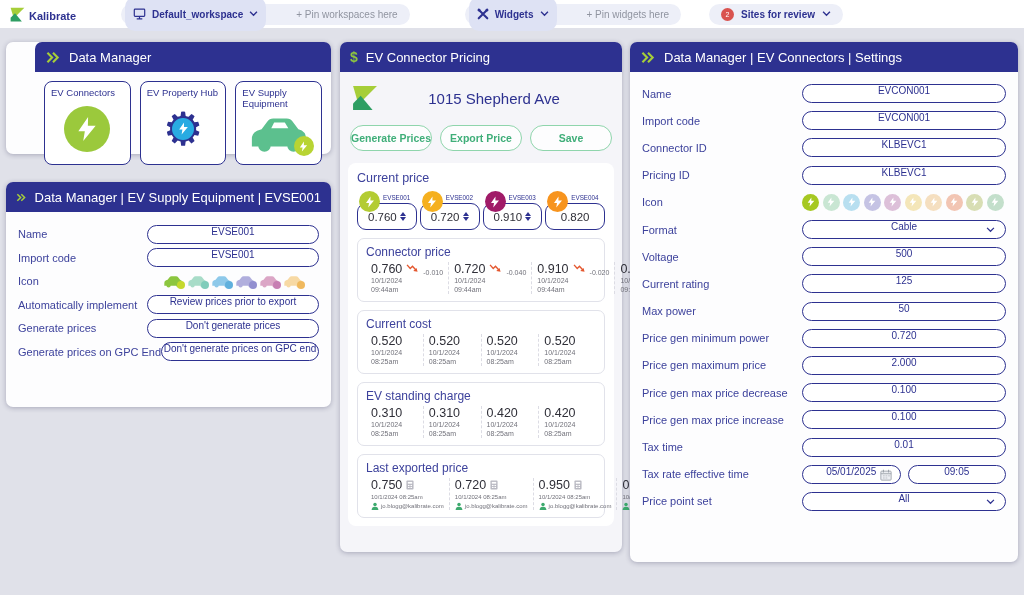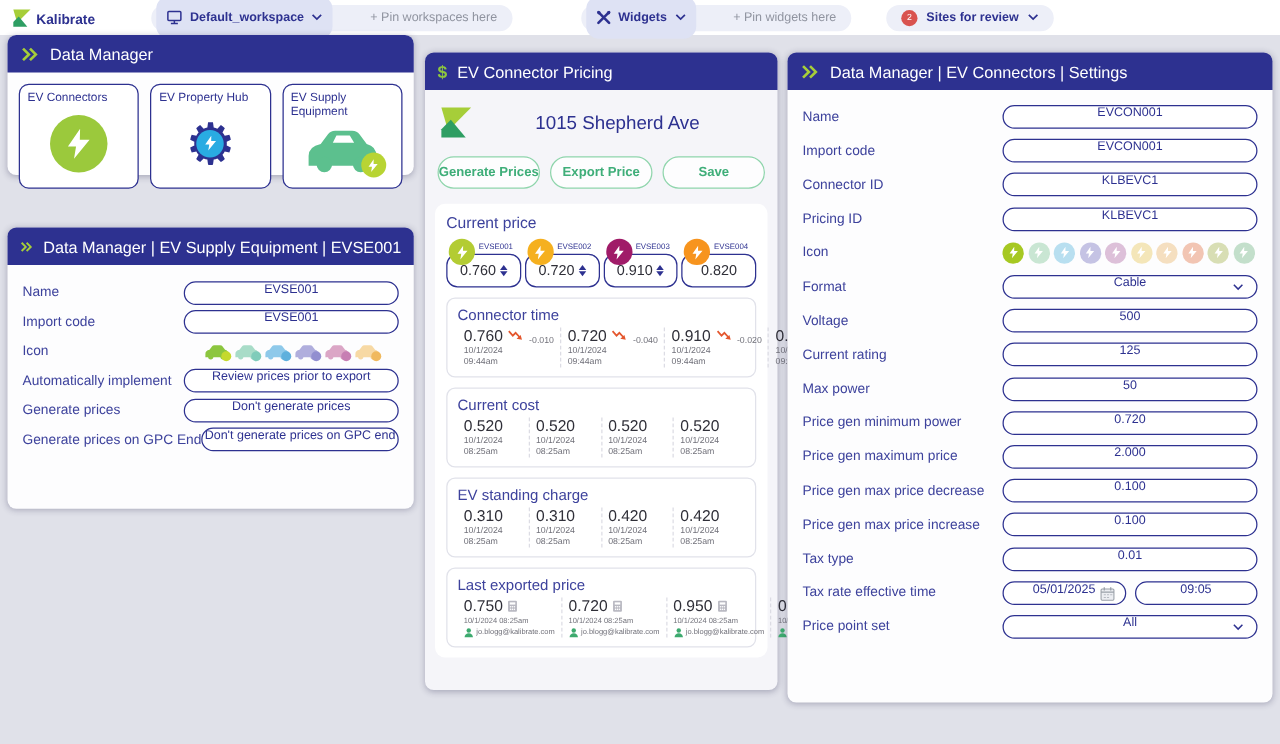--- a/index.html
+++ b/index.html
@@ -17,21 +17,21 @@
   .wd-group { margin-left:55px; }
   .sr-group { margin-left:28px; padding:0 12px; gap:7px; cursor:pointer; }
   .sr-label { color:#2d3190; font-size:10px; font-weight:bold; }
   .badge { width:13px; height:13px; border-radius:50%; background:#d9534f; color:#fff; font-size:7px; display:flex; align-items:center; justify-content:center; }
 
   
   .panel { position:absolute; background:#fdfdfe; border-radius:7px; box-shadow:0 1px 5px rgba(40,40,80,.3); }
   .phead { background:#2d3190; color:#fff; height:30px; border-radius:7px 7px 0 0; display:flex; align-items:center; gap:8px; padding:0 10px; font-size:13px; }
   .phead .ptitle { white-space:nowrap; }
 
-  #panel-dm   { left:6px;   top:28px; width:325px; height:112px; }
+  #panel-dm   { left:6px;   top:42px; width:325px; height:112px;padding-left:29px; }
   #panel-evse { left:6px;   top:182px; width:325px; height:225px; }
   #panel-price{ left:340px; top:42px; width:282px; height:510px; background:#f5f5f9; }
   #panel-set  { left:630px; top:42px; width:388px; height:520px; }
 
   
   .cards { display:flex; gap:9px; padding:9px; }
   .card { flex:1; border:1.5px solid #2d3190; border-radius:8px; height:84px; padding:5px 6px; color:#2d3190; font-size:9.5px; cursor:pointer; background:#fff; display:flex; flex-direction:column; }
   .card-icon { flex:1; display:flex; align-items:center; justify-content:center; position:relative; }
   .circle-bolt { border-radius:50%; display:flex; align-items:center; justify-content:center; }
   .gear-wrap { position:relative; width:52px; height:52px; display:flex; align-items:center; justify-content:center; }
@@ -362,21 +362,21 @@
             </svg>
         </span>
         <span class="cp-label">EVSE004</span>
         <div class="cp-box">
           <span>0.820</span>
         </div>
       </div>
     </div>
 
     <div class="section">
-      <div class="sec-title" style="font-size:12px;margin-bottom:3px">Connector time</div>
+      <div class="sec-title" style="font-size:12px;margin-bottom:3px">Connector price</div>
       <div class="sec-grid">
         <div class="sec-col">
           <div class="val-line">
             <span class="pval">0.760</span>
             <svg width="13" height="10" viewBox="0 0 14 11">
               <path d="M1 1 L4.5 5 L7 2.5 L11 6.8" fill="none" stroke="#e4572e" stroke-width="1.5"></path>
               <path d="M12.6 8.6 L7.8 7.6 L11.4 4.4 Z" fill="#e4572e"></path>
             </svg>
             <span class="chg">-0.010</span>
           </div>
@@ -691,21 +691,21 @@
           <span>0.100</span>
         </div>
     </div>
     <div class="frow">
       <span class="flabel">Price gen max price increase</span>
       <div class="pill">
           <span>0.100</span>
         </div>
     </div>
     <div class="frow">
-      <span class="flabel">Tax type</span>
+      <span class="flabel">Tax time</span>
       <div class="pill">
           <span>0.01</span>
         </div>
     </div>
     <div class="frow">
       <span class="flabel">Tax rate effective time</span>
       <div class="dt-wrap">
         <div class="pill pill-date">
           <span>05/01/2025</span>
           <svg class="cal" width="12" height="12" viewBox="0 0 14 14">

